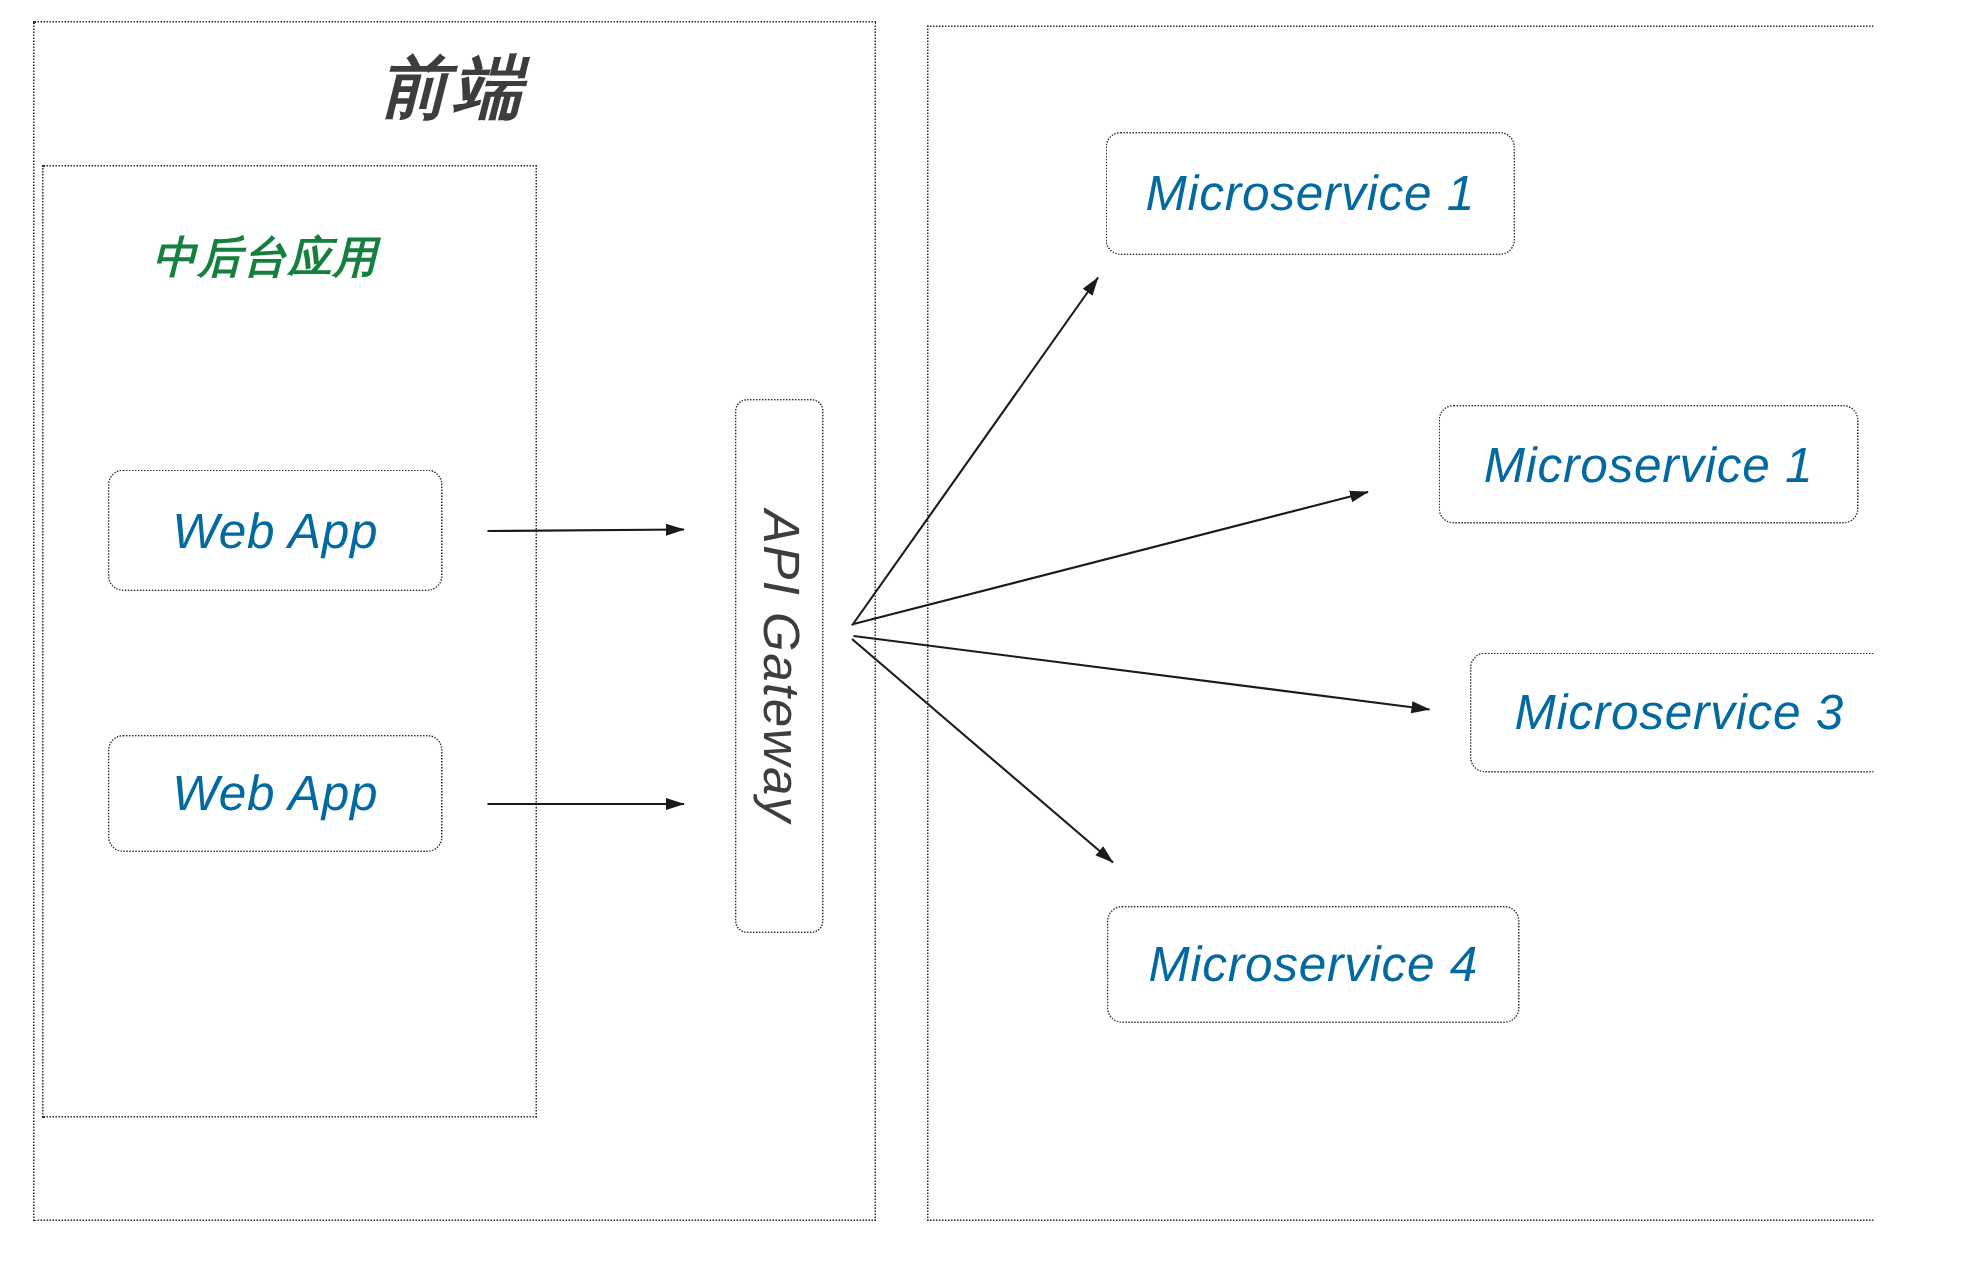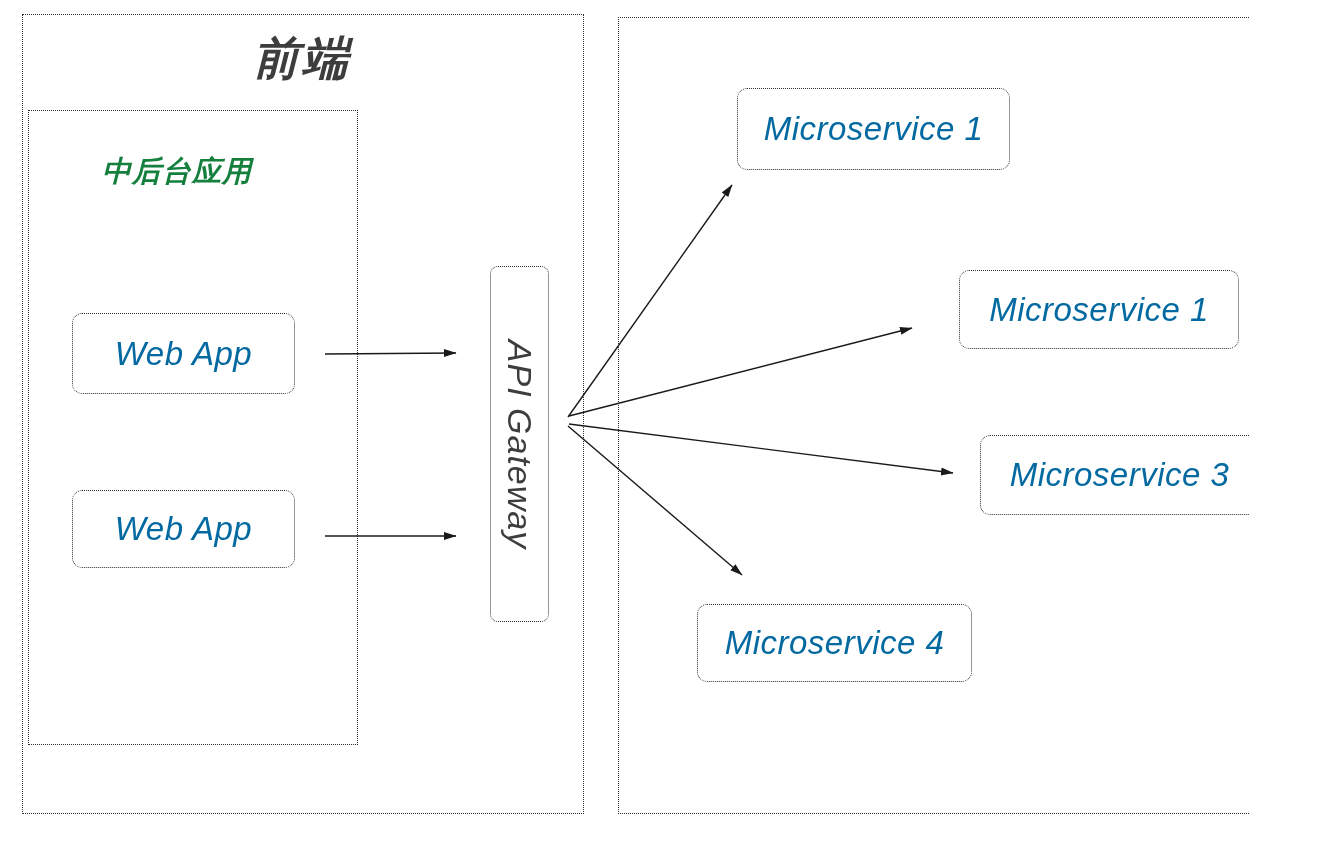--- a/index.html
+++ b/index.html
@@ -97,21 +97,21 @@
 
   <div class="node" style="left:737px; top:88px; width:271px; height:80px;">
     <span class="node-label">Microservice 1</span>
   </div>
   <div class="node" style="left:959px; top:270px; width:278px; height:77px;">
     <span class="node-label">Microservice 1</span>
   </div>
   <div class="node" style="left:980px; top:435px; width:277px; height:78px;text-align:center;">
     <span class="node-label">Microservice 3</span>
   </div>
-  <div class="node" style="left:697px; top:604px; width:273px; height:76px;">
+  <div class="node" style="left:738px; top:604px; width:273px; height:76px;">
     <span class="node-label">Microservice 4</span>
   </div>
 
   <svg class="edges" width="1317" height="851" viewBox="0 0 1317 851">
     <defs>
       <marker id="arrowhead" markerWidth="13" markerHeight="10" refX="12" refY="4.5" orient="auto" markerUnits="userSpaceOnUse">
         <path d="M0,0.5 L12.5,4.5 L0,8.5 z" fill="#1a1a1a"></path>
       </marker>
     </defs>
     <line x1="325" y1="354" x2="456" y2="353" stroke="#1a1a1a" stroke-width="1.4" marker-end="url(#arrowhead)"></line>

